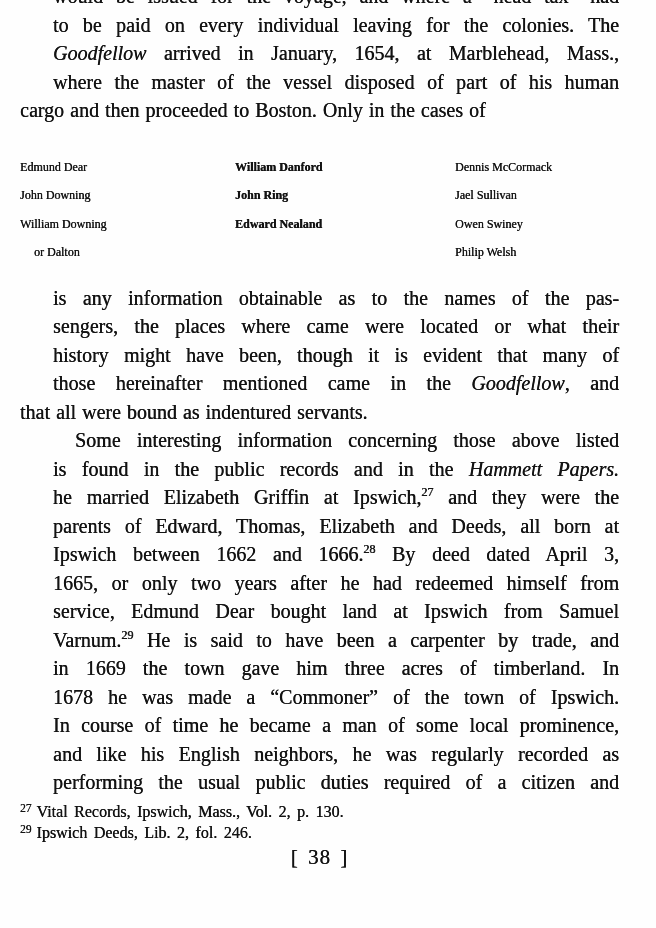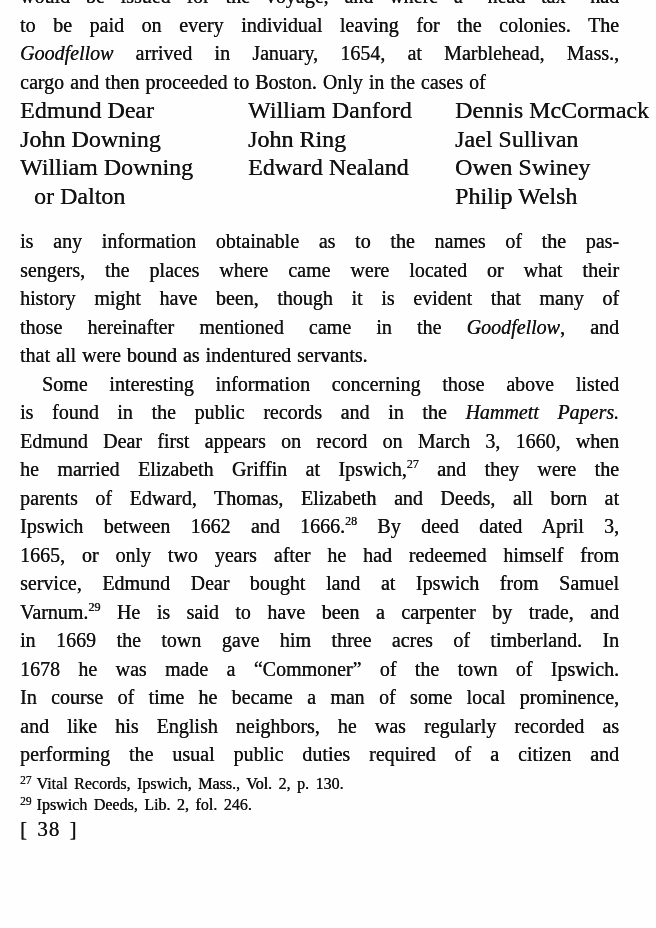--- a/index.html
+++ b/index.html
@@ -6,47 +6,48 @@
   body{width:656px;height:928px;overflow:hidden;background:#ffffff;}
   .page{
     position:relative;width:656px;height:928px;overflow:hidden;
     background:#fefefe;color:#131313;
     font-family:"Liberation Serif","DejaVu Serif",serif;
     text-shadow:0.3px 0 0 currentColor;
   }
   .text-col{position:absolute;left:20px;top:0;width:599px;}
   .para{font-size:20px;line-height:28.5px;word-spacing:1px;}
   .para .line{text-align:left;}
-  .para .line.j{text-align:justify;text-align-last:justify;}
+  .para .line.j{text-align:justify;text-align-last:justify;margin-left:33px;}
   .para .line.indent{text-indent:22px;}
   .first-para{margin-top:-18px;}
   .para-mid{margin-top:17px;}
   em{}
   sup{font-size:12px;line-height:0;vertical-align:super;letter-spacing:0;}
-  .name-list{position:relative;height:114px;
-    font-size:24px;line-height:28.5px;}
+  .name-list{position:relative;height:114px;margin-top:28px;
+    font-size:12px;line-height:28.5px;}
   .name-col{position:absolute;top:0;white-space:nowrap;}
   .col-0{left:0;}
-  .col-1{left:228px;}
+  .col-1{left:215px;font-weight:bold;}
   .col-2{left:435px;}
   .name.indent{padding-left:14px;}
   .footnotes{margin-top:4px;font-size:16px;line-height:21.2px;word-spacing:2.5px;}
   .fn-num{font-size:11.5px;line-height:0;position:relative;top:-5px;margin-right:5px;}
-  .page-number{margin-top:2px;font-size:21px;letter-spacing:1px;word-spacing:3px;}
+  .page-number{margin-top:2px;text-align:center;font-size:21px;letter-spacing:1px;word-spacing:3px;}
 </style>
 </head>
 <body>
 
 <div class="page">
   <div class="text-col">
 
     <div class="para first-para">
         <div class="line j"><span>would be issued for the voyage, and where a “head tax” had</span></div>
         <div class="line j"><span>to be paid on every individual leaving for the colonies. The</span></div>
         <div class="line j"><em>Goodfellow</em><span> arrived in January, 1654, at Marblehead, Mass.,</span></div>
+        <div class="line j"><span>where the master of the vessel disposed of part of his human</span></div>
         <div class="line"><span>cargo and then proceeded to Boston. Only in the cases of</span></div>
       </div>
 
     <div class="name-list">
       <div class="name-col col-0">
           <div class="name">Edmund Dear</div>
           <div class="name">John Downing</div>
           <div class="name">William Downing</div>
           <div class="name indent">or Dalton</div>
         </div>
@@ -67,21 +68,20 @@
         <div class="line j"><span>is any information obtainable as to the names of the pas-</span></div>
         <div class="line j"><span>sengers, the places where came were located or what their</span></div>
         <div class="line j"><span>history might have been, though it is evident that many of</span></div>
         <div class="line j"><span>those hereinafter mentioned came in the </span><em>Goodfellow</em><span>, and</span></div>
         <div class="line"><span>that all were bound as indentured servants.</span></div>
       </div>
 
     <div class="para">
         <div class="line j indent"><span>Some interesting information concerning those above listed</span></div>
         <div class="line j"><span>is found in the public records and in the </span><em>Hammett Papers.</em></div>
-        <div class="line j"><span>Edmund Dear first appears on record on March 3, 1660, when</span></div>
         <div class="line j"><span>he married Elizabeth Griffin at Ipswich,</span><sup>27</sup><span> and they were the</span></div>
         <div class="line j"><span>parents of Edward, Thomas, Elizabeth and Deeds, all born at</span></div>
         <div class="line j"><span>Ipswich between 1662 and 1666.</span><sup>28</sup><span> By deed dated April 3,</span></div>
         <div class="line j"><span>1665, or only two years after he had redeemed himself from</span></div>
         <div class="line j"><span>service, Edmund Dear bought land at Ipswich from Samuel</span></div>
         <div class="line j"><span>Varnum.</span><sup>29</sup><span> He is said to have been a carpenter by trade, and</span></div>
         <div class="line j"><span>in 1669 the town gave him three acres of timberland. In</span></div>
         <div class="line j"><span>1678 he was made a “Commoner” of the town of Ipswich.</span></div>
         <div class="line j"><span>In course of time he became a man of some local prominence,</span></div>
         <div class="line j"><span>and like his English neighbors, he was regularly recorded as</span></div>

